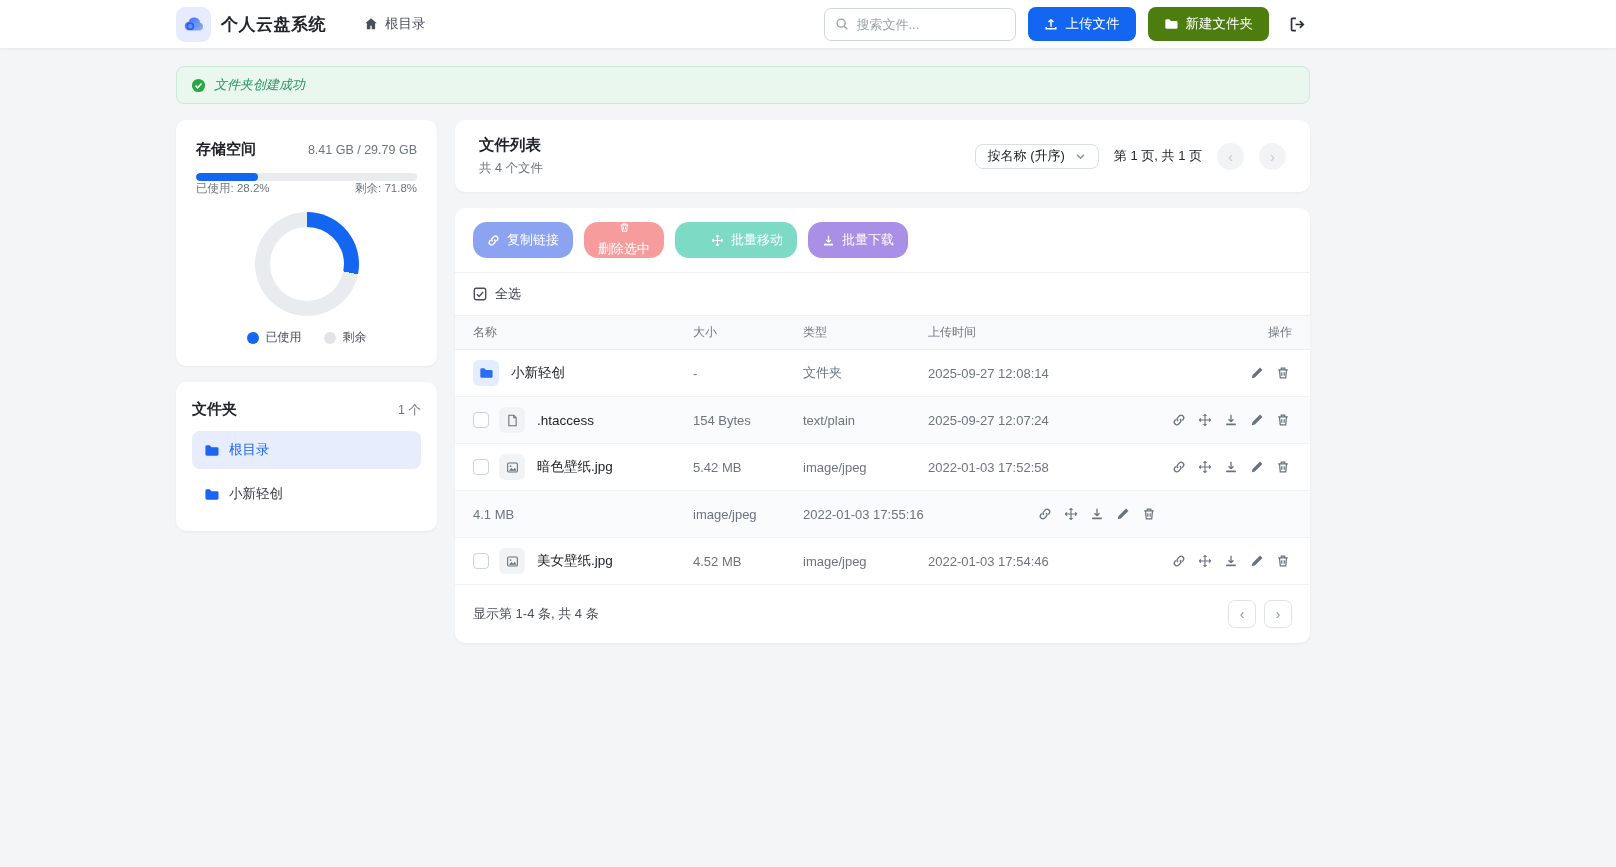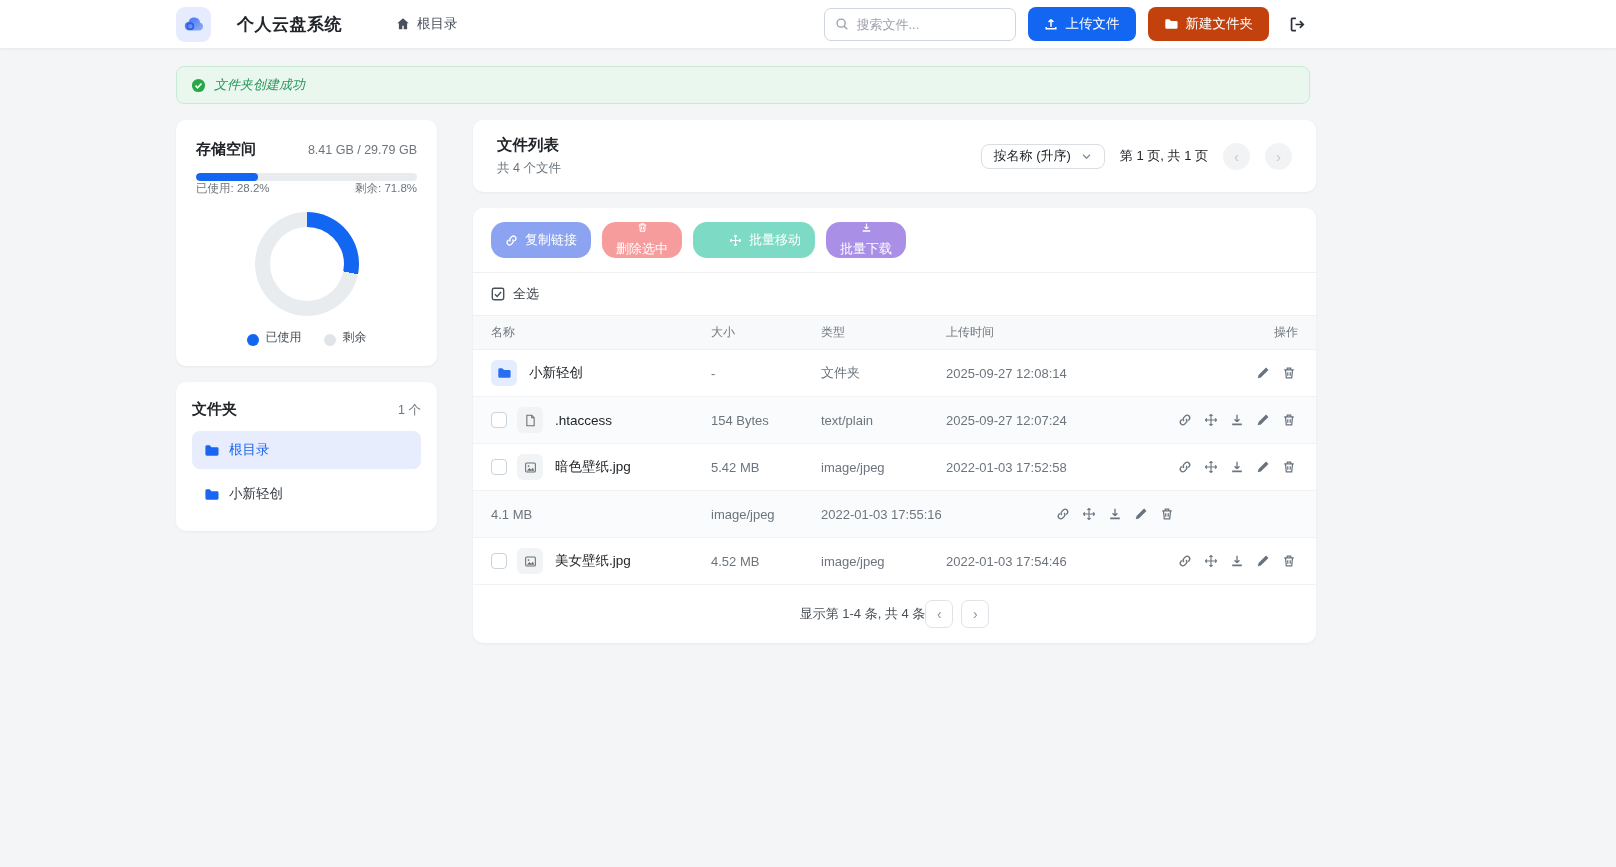--- a/index.html
+++ b/index.html
@@ -5,59 +5,59 @@
   * { box-sizing: border-box; margin: 0; padding: 0; }
   html,body { width:1616px; height:867px; }
   body {
     font-family: "Liberation Sans", "DejaVu Sans", sans-serif;
     background:#f4f5f7; color:#212529; font-size:13px;
   }
   .shell { margin-left:176px; width:1134px; }
 
   
   .navbar { height:48px; background:#fff; box-shadow:0 1px 3px rgba(0,0,0,.06); }
-  .navbar-inner { height:48px; display:flex; align-items:center;gap:16px; }
+  .navbar-inner { height:48px; display:flex; align-items:center; }
   .logo-box { width:35px; height:35px; border-radius:9px; background:#e6ecfd;
     display:flex; align-items:center; justify-content:center; }
   .app-title { font-size:17px; font-weight:bold; margin-left:10px; letter-spacing:.5px; }
   .breadcrumb { margin-left:38px; display:flex; align-items:center; gap:7px; color:#49505a; font-size:13.5px; cursor:pointer; }
   .nav-right { margin-left:auto; display:flex; align-items:center; gap:12px; }
   .search-wrap { position:relative; }
   .search-wrap svg { position:absolute; left:11px; top:9px; }
   .search-input { width:192px; height:33px; border:1px solid #cfd6dd; border-radius:7px;
     padding:0 10px 0 32px; font-size:13px; color:#212529; outline:none; background:#fff;
     font-family:inherit; }
   .search-input::placeholder { color:#9aa2ab; }
   .btn { height:34px; border:none; border-radius:8px; color:#fff; font-size:13.5px;
     padding:0 16px; display:flex; align-items:center; gap:8px; cursor:pointer; font-family:inherit; }
   .logout-btn { background:none; border:none; cursor:pointer; margin-left:4px; display:flex; padding:4px; }
 
   
   .alert { margin-top:18px; background:#e9f7ef; border:1px solid #c9ead6; border-radius:8px;
     padding:9px 14px; display:flex; align-items:center; gap:8px; color:#27965a; font-size:13px;font-style:italic; }
 
   
-  .content { display:flex; gap:36px; margin-top:16px; align-items:flex-start; }
+  .content { display:flex; gap:18px; margin-top:16px; align-items:flex-start; }
   .sidebar { width:261px; display:flex; flex-direction:column; gap:16px; flex:none; }
   .main { flex:1; display:flex; flex-direction:column; gap:16px; }
   .card { background:#fff; border-radius:10px; box-shadow:0 1px 3px rgba(0,0,0,.05); }
 
   
   .storage-card { padding:20px; }
   .card-head { display:flex; justify-content:space-between; align-items:baseline; }
   .card-title { font-size:15px; font-weight:bold; }
   .muted { color:#6c757d; font-size:12.5px; }
   .progress { margin-top:14px; height:8px; border-radius:4px; background:#e9ecef; overflow:hidden; }
   .progress-fill { height:100%; border-radius:4px; background:#1266f1; }
   .pct-row { display:flex; justify-content:space-between; color:#6c757d; font-size:11.5px; }
   .donut-wrap { display:flex; justify-content:center; margin-top:16px; }
   .donut { width:104px; height:104px; border-radius:50%; position:relative; }
   .donut::after { content:""; position:absolute; inset:15px; border-radius:50%; background:#fff; }
   .legend { margin-top:13px; display:flex; justify-content:center; gap:22px; }
-  .legend-item { display:flex; align-items:flex-end; gap:7px; font-size:12px; color:#495057; }
+  .legend-item { display:flex; align-items:center; gap:7px; font-size:12px; color:#495057; }
   .dot { width:12px; height:12px; border-radius:50%; }
 
   
   .folder-card { padding:18px 16px; }
   .folder-list { margin-top:12px; display:flex; flex-direction:column; gap:6px; }
   .folder-item { display:flex; align-items:center; gap:10px; padding:10px 12px; border-radius:8px;
     font-size:13.5px; color:#343a40; cursor:pointer; }
   .folder-item.active { background:#e7edfc; color:#1b65f1; }
 
   
@@ -89,21 +89,21 @@
     background:#fff; margin-right:10px; cursor:pointer; flex:none; }
   .ficon { width:26px; height:26px; border-radius:6px; display:flex; align-items:center;
     justify-content:center; margin-right:12px; flex:none; }
   .ficon.folder { background:#e3edfd; }
   .ficon.file { background:#f1f3f5; }
   .fname { color:#212529; white-space:nowrap; overflow:hidden; text-overflow:ellipsis; }
   .cell-muted { color:#6c757d; font-size:13px; }
   .actions-cell { display:flex; justify-content:flex-end; gap:8px; }
   .act-btn { width:18px; height:18px; border:none; background:none; color:#68737e;
     display:flex; align-items:center; justify-content:center; cursor:pointer; padding:0; }
-  .tfoot { padding:15px 18px; display:flex; justify-content:center; align-items:center; }
+  .tfoot { padding:15px 18px; display:flex; justify-content:space-between; align-items:center; }
   .tfoot-text { color:#495057; font-size:13px; }
   .pg-sq-group { display:flex; gap:8px; }
   .pg-square { width:28px; height:28px; border-radius:7px; border:1px solid #dfe3e7; background:#fff;
     color:#8d959d; font-size:14px; display:flex; align-items:center; justify-content:center; cursor:pointer; font-family:inherit; }
 
   svg { display:block; }
 </style>
 </head>
 <body>
 
@@ -136,21 +136,21 @@
         </svg>
         <input class="search-input" placeholder="搜索文件..." style="">
       </div>
       <button class="btn" id="btn-upload" style="background: rgb(18, 102, 241);">
         <svg width="14" height="14" viewBox="0 0 16 16">
           <path d="M8 11V3M8 3 5.2 5.8M8 3l2.8 2.8" stroke="#fff" stroke-width="1.7" fill="none"></path>
           <path d="M2.5 11.5v2h11v-2" stroke="#fff" stroke-width="1.7" fill="none"></path>
         </svg>
         <span>上传文件</span>
       </button>
-      <button class="btn" id="btn-newfolder" style="background: #c2410c;">
+      <button class="btn" id="btn-newfolder" style="background: #4d7c0f;">
         <svg width="14" height="14" viewBox="0 0 16 16">
           <path fill="#fff" d="M1.5 4A1.5 1.5 0 0 1 3 2.5h3l2 2h6A1.5 1.5 0 0 1 15.5 6v6a1.5 1.5 0 0 1-1.5 1.5H3A1.5 1.5 0 0 1 1.5 12z"></path>
         </svg>
         <span>新建文件夹</span>
       </button>
       <button class="logout-btn">
         <svg width="17" height="17" viewBox="0 0 16 16">
           <path d="M6.5 2.2H3.4a1 1 0 0 0-1 1v9.6a1 1 0 0 0 1 1h3.1" stroke="#2b3138" stroke-width="1.6" fill="none"></path>
           <path d="M10.2 4.8 13.4 8l-3.2 3.2M13.1 8H6.2" stroke="#2b3138" stroke-width="1.6" fill="none"></path>
         </svg>
@@ -258,21 +258,21 @@
               <path d="M2.5 4.5h11M6 4.5v-2h4v2M4 4.5l.9 9h6.2l.9-9M6.6 7v4M9.4 7v4" stroke="#fff" stroke-width="1.5" fill="none"></path>
             </svg>
             <span>删除选中</span>
           </button>
           <button class="batch-btn" id="bb-move" style="background: rgb(125, 219, 197); padding-left: 36px;">
             <svg width="13" height="13" viewBox="0 0 16 16">
               <path d="M8 1.5v13M1.5 8h13M8 1.5 6.2 3.3M8 1.5l1.8 1.8M8 14.5l-1.8-1.8M8 14.5l1.8-1.8M1.5 8l1.8-1.8M1.5 8l1.8 1.8M14.5 8l-1.8-1.8M14.5 8l-1.8 1.8" stroke="#fff" stroke-width="1.4" fill="none"></path>
             </svg>
             <span>批量移动</span>
           </button>
-          <button class="batch-btn" id="bb-dl" style="background: rgb(170, 143, 230); flex-direction: column;">
+          <button class="batch-btn" id="bb-dl" style="background: rgb(170, 143, 230);">
             <svg width="13" height="13" viewBox="0 0 16 16">
               <path d="M8 2v8M8 10 5.2 7.2M8 10l2.8-2.8" stroke="#fff" stroke-width="1.6" fill="none"></path>
               <path d="M2.5 12h11v2h-11z" fill="#fff"></path>
             </svg>
             <span>批量下载</span>
           </button>
         </div>
 
         <div class="selall-row">
           <svg width="14" height="14" viewBox="0 0 16 16">

